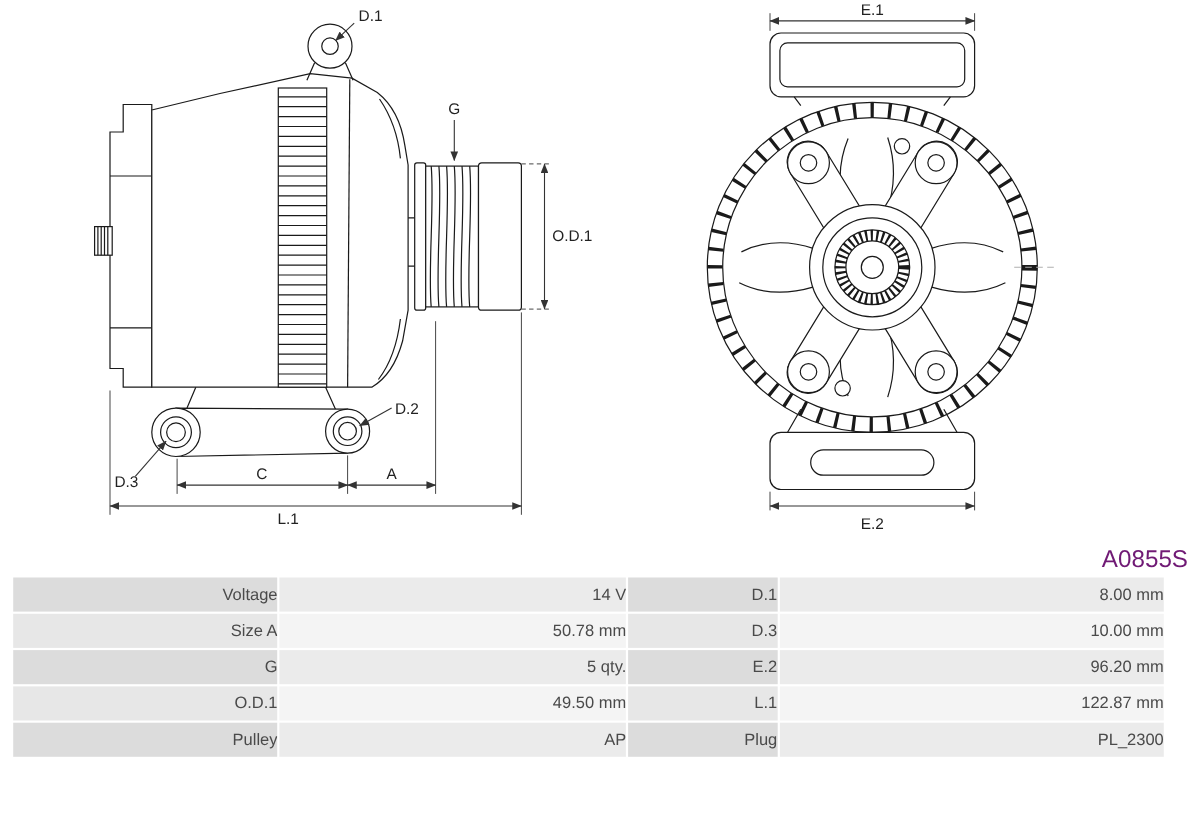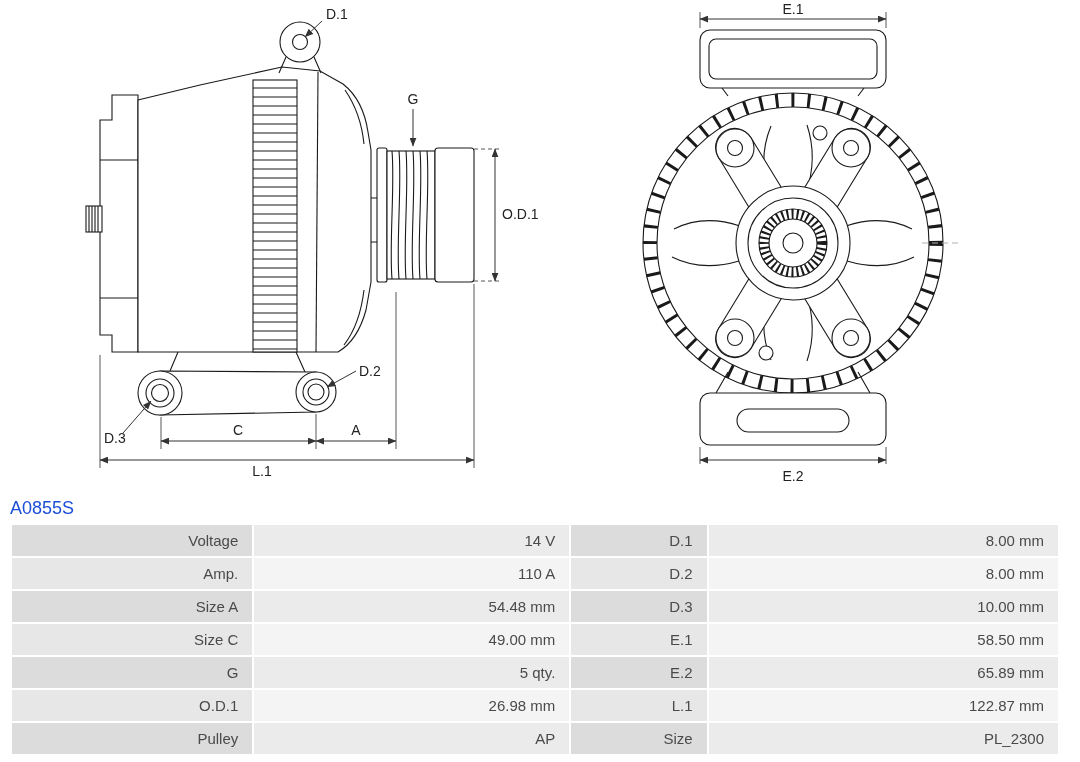--- a/index.html
+++ b/index.html
@@ -4,23 +4,23 @@
 <style>
   html,body{margin:0;padding:0;background:#fff;}
   body{width:1080px;height:762px;font-family:"Liberation Sans",sans-serif;overflow:hidden;}
   .diagram-wrap{width:1080px;height:495px;}
   svg text{font-family:"Liberation Sans",sans-serif;font-size:14px;fill:#222;}
   .ln{stroke:#1a1a1a;stroke-width:1.1;fill:none;}
   .fw{fill:#ffffff;}
   .dim{stroke:#333;stroke-width:1;fill:none;}
   .ext{stroke:#444;stroke-width:0.9;fill:none;}
   .dash{stroke:#444;stroke-width:0.9;fill:none;stroke-dasharray:4 3;}
-  .part-number{color:#1d4ed8;font-size:18px;margin:3px 0 5px 10px;line-height:20px;}
+  .part-number{color:#701a75;font-size:22px;margin:3px 0 5px 10px;line-height:20px;text-align:right;}
   table.spec{border-collapse:separate;border-spacing:2px;table-layout:fixed;width:1050px;margin:0 10px;font-size:15px;color:#4a4a4a;}
-  table.spec td{padding:7px 14px;text-align:right;white-space:nowrap;overflow:hidden;}
+  table.spec td{padding:7px 0;text-align:right;white-space:nowrap;overflow:hidden;}
   table.spec tr:nth-child(odd) td:nth-child(odd){background:#dcdcdc;}
   table.spec tr:nth-child(odd) td:nth-child(even){background:#ebebeb;}
   table.spec tr:nth-child(even) td:nth-child(odd){background:#e7e7e7;}
   table.spec tr:nth-child(even) td:nth-child(even){background:#f4f4f4;}
 </style>
 </head>
 <body>
 
 <div class="diagram-wrap">
 <svg width="1080" height="495" viewBox="0 0 1080 495">
@@ -168,49 +168,37 @@
       <col style="width:346px">
   </colgroup>
   <tbody>
     <tr>
       <td>Voltage</td>
       <td>14 V</td>
       <td>D.1</td>
       <td>8.00 mm</td>
     </tr>
     <tr>
-      <td>Amp.</td>
-      <td>110 A</td>
-      <td>D.2</td>
-      <td>8.00 mm</td>
-    </tr>
-    <tr>
       <td>Size A</td>
-      <td>54.48 mm</td>
+      <td>50.78 mm</td>
       <td>D.3</td>
       <td>10.00 mm</td>
-    </tr>
-    <tr>
-      <td>Size C</td>
-      <td>49.00 mm</td>
-      <td>E.1</td>
-      <td>58.50 mm</td>
     </tr>
     <tr>
       <td>G</td>
       <td>5 qty.</td>
       <td>E.2</td>
-      <td>65.89 mm</td>
+      <td>96.20 mm</td>
     </tr>
     <tr>
       <td>O.D.1</td>
-      <td>26.98 mm</td>
+      <td>49.50 mm</td>
       <td>L.1</td>
       <td>122.87 mm</td>
     </tr>
     <tr>
       <td>Pulley</td>
       <td>AP</td>
-      <td>Size</td>
+      <td>Plug</td>
       <td>PL_2300</td>
     </tr>
   </tbody>
 </table>
 
 </body></html>

